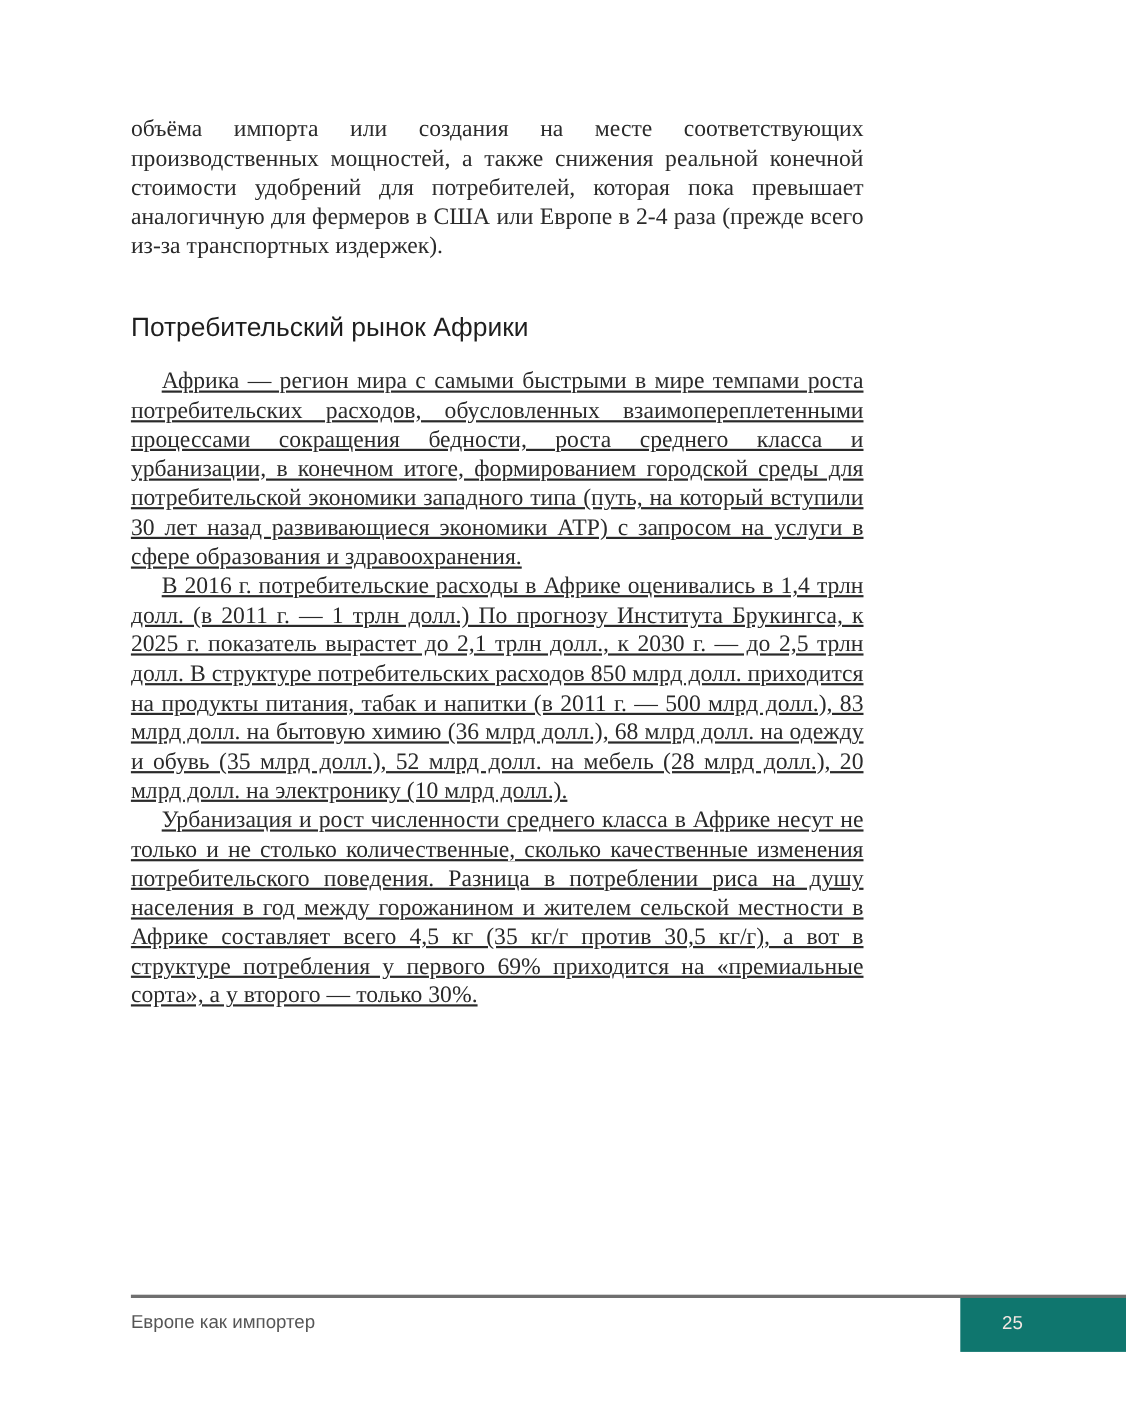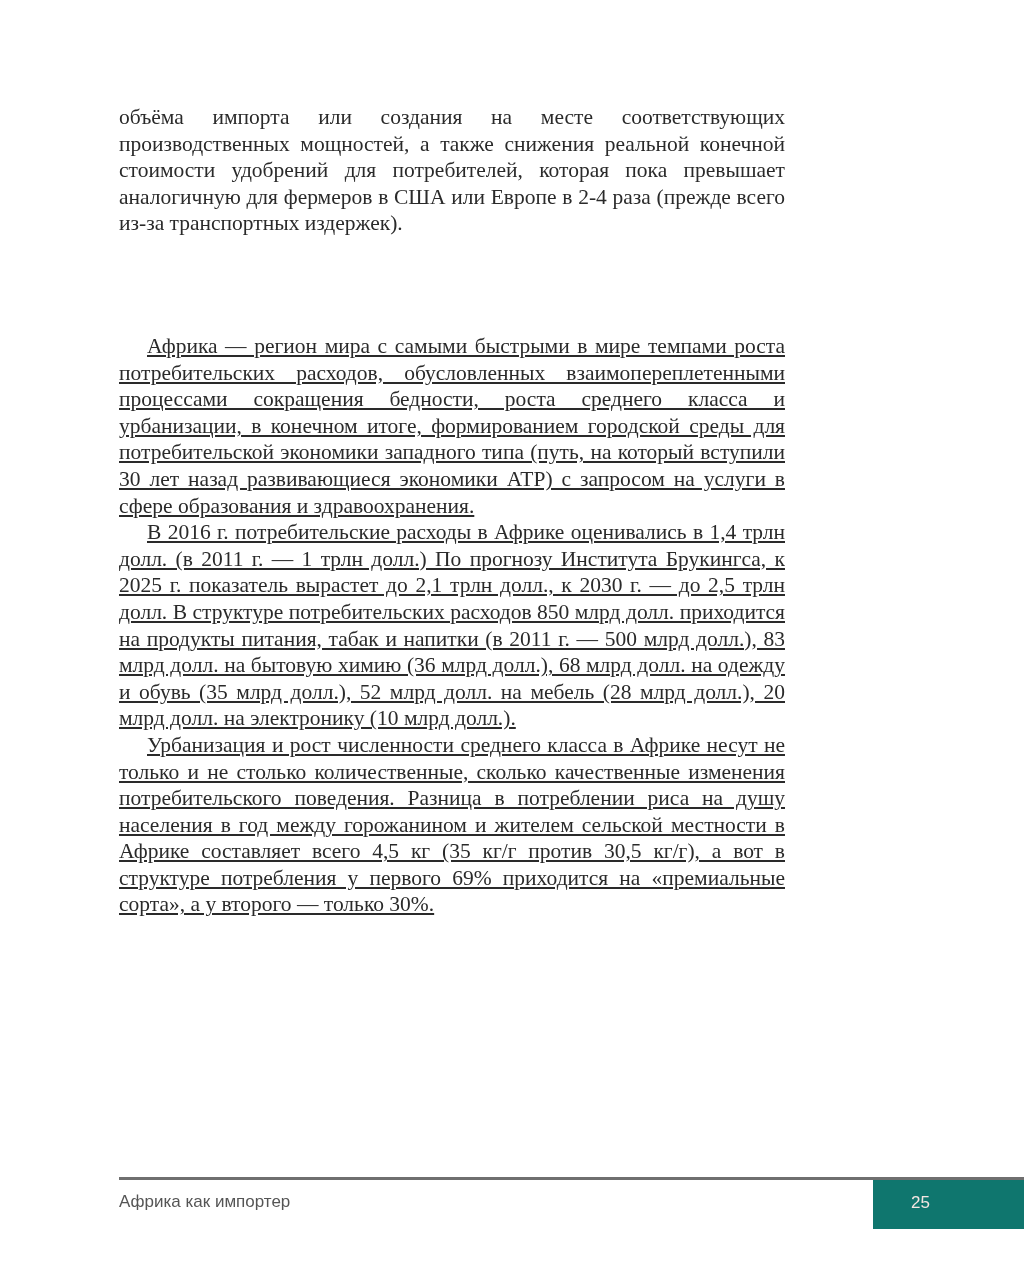--- a/index.html
+++ b/index.html
@@ -38,26 +38,27 @@
 </style>
 </head>
 <body>
 
 <div class="page">
 
   <div class="body-text" id="block-top">
     <p>объёма импорта или создания на месте соответствующих производственных мощностей, а также снижения реальной конечной стоимости удобрений для потребителей, которая пока превышает аналогичную для фермеров в США или Европе в 2-4 раза (прежде всего из-за транспортных издержек).</p>
   </div>
 
+  <h2 id="heading">Потребительский рынок Африки</h2>
 
   <div class="body-text" id="block-main">
     <p class="indent">Африка — регион мира с самыми быстрыми в мире темпами роста потребительских расходов, обусловленных взаимопереплетенными процессами сокращения бедности, роста среднего класса и урбанизации, в конечном итоге, формированием городской среды для потребительской экономики западного типа (путь, на который вступили 30 лет назад развивающиеся экономики АТР) с запросом на услуги в сфере образования и здравоохранения.</p>
     <p class="indent">В 2016 г. потребительские расходы в Африке оценивались в 1,4 трлн долл. (в 2011 г. — 1 трлн долл.) По прогнозу Института Брукингса, к 2025 г. показатель вырастет до 2,1 трлн долл., к 2030 г. — до 2,5 трлн долл. В структуре потребительских расходов 850 млрд долл. приходится на продукты питания, табак и напитки (в 2011 г. — 500 млрд долл.), 83 млрд долл. на бытовую химию (36 млрд долл.), 68 млрд долл. на одежду и обувь (35 млрд долл.), 52 млрд долл. на мебель (28 млрд долл.), 20 млрд долл. на электронику (10 млрд долл.).</p>
     <p class="indent">Урбанизация и рост численности среднего класса в Африке несут не только и не столько количественные, сколько качественные изменения потребительского поведения. Разница в потреблении риса на душу населения в год между горожанином и жителем сельской местности в Африке составляет всего 4,5 кг (35 кг/г против 30,5 кг/г), а вот в структуре потребления у первого 69% приходится на «премиальные сорта», а у второго — только 30%.</p>
   </div>
 
   <div class="footer-rule"></div>
-  <div class="footer-title">Африка как импортер</div>
+  <div class="footer-title">Европе как импортер</div>
   <div class="page-num-box">
     <span class="page-num">25</span>
   </div>
 
 </div>
 
 </body></html>

